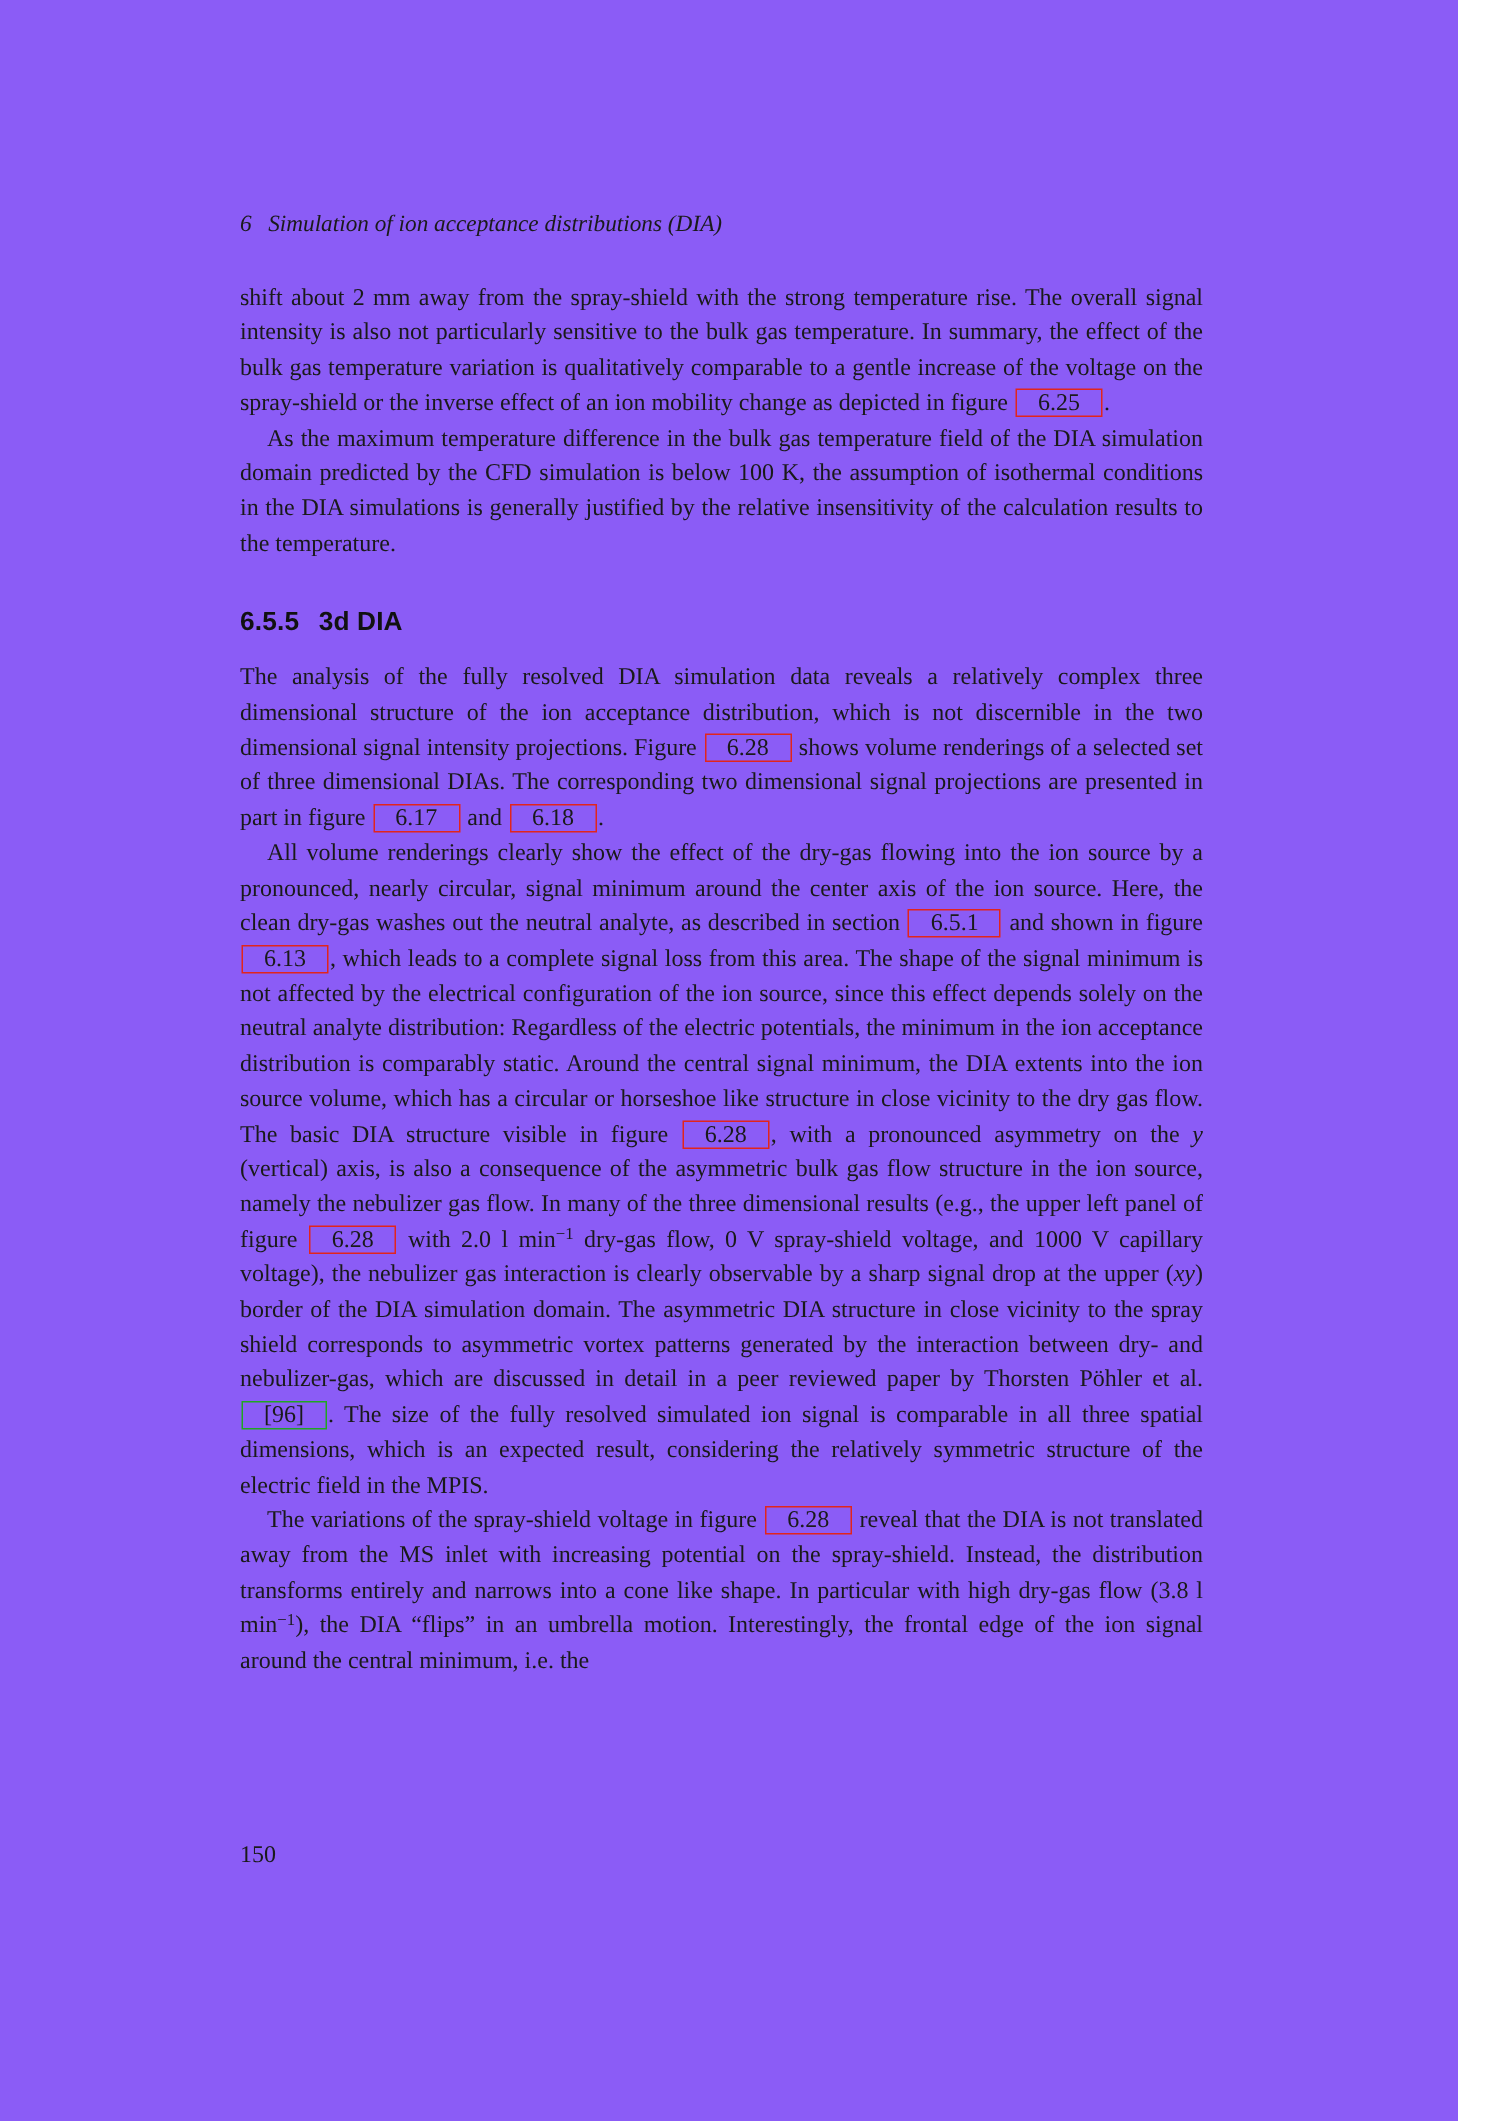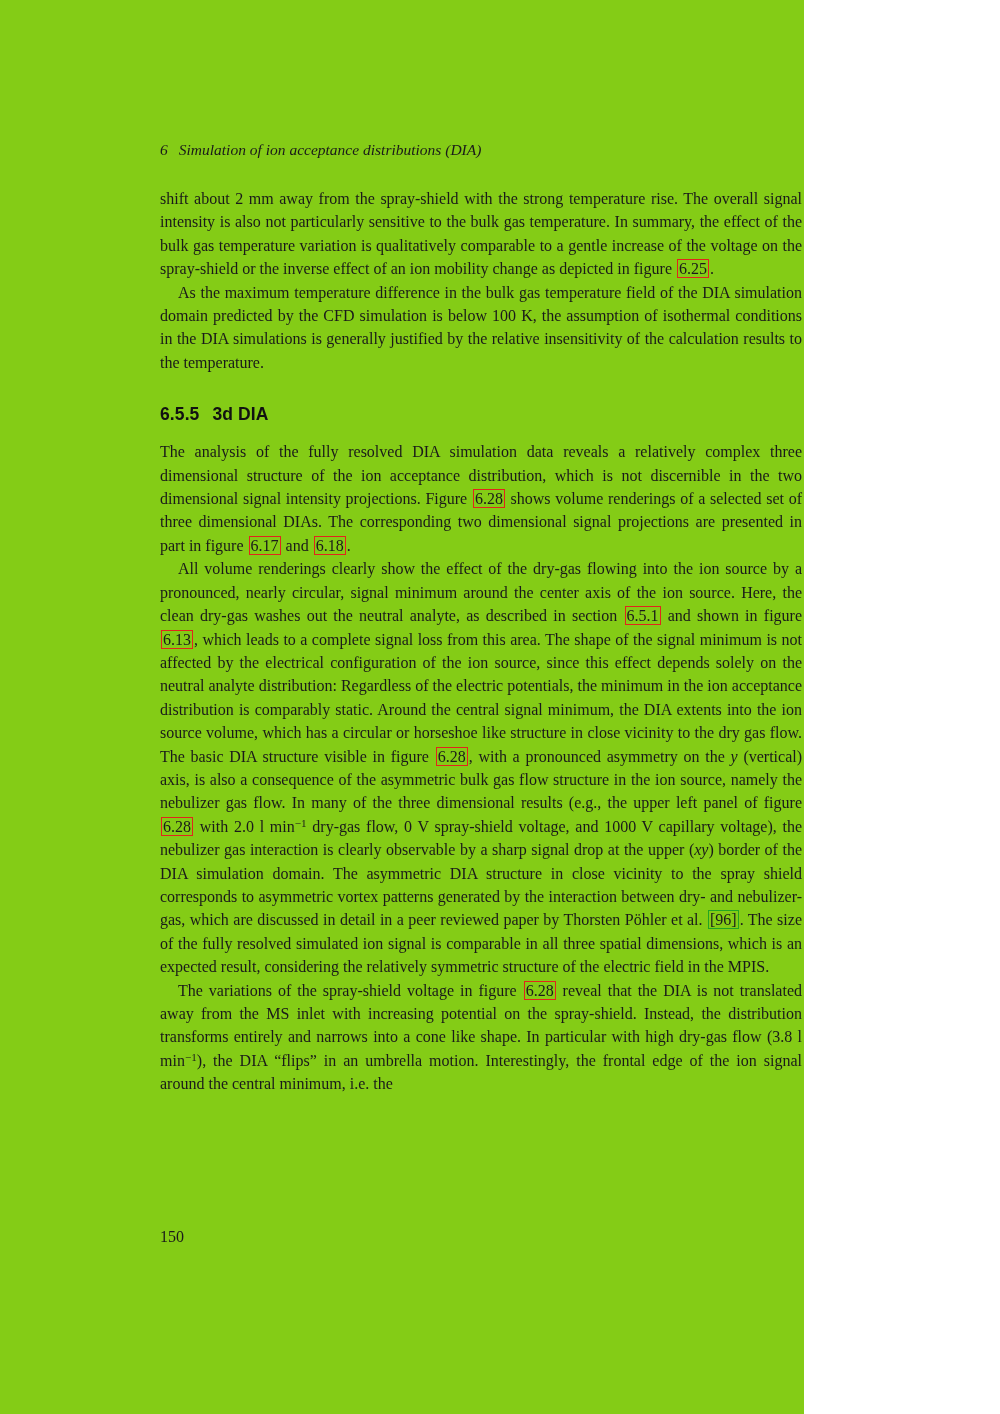--- a/index.html
+++ b/index.html
@@ -7,23 +7,23 @@
   body {
     width: 1000px;
     height: 1414px;
     position: relative;
     font-family: "Liberation Serif", serif;
     color: #1a1a1a;
     overflow: hidden;
   }
   .page {
     position: relative;
-    width: 804px;
+    width: 972px;
     height: 1414px;
-    background: #84cc16;
+    background: #8b5cf6;
   }
   .running-header {
     position: absolute;
     left: 160px;
     top: 141px;
     width: 642px;
     font-style: italic;
     font-size: 15.5px;
     color: #1a1a1a;
     white-space: nowrap;
@@ -46,21 +46,21 @@
     font-family: "Liberation Sans", sans-serif;
     font-weight: bold;
     font-size: 17.5px;
     color: #111111;
     margin: 30px 0 15px 0;
     letter-spacing: 0.1px;
   }
   .sec-num { margin-right: 13px; }
   .ref-box {
     border: 1px solid;
-    padding: 0 1px;
+    padding: 0 14px;
     margin: 0 1px;
     cursor: pointer;
   }
   .it { font-style: italic; }
   .sup {
     font-size: 70%;
     position: relative;
     top: -0.45em;
     line-height: 0;
   }

